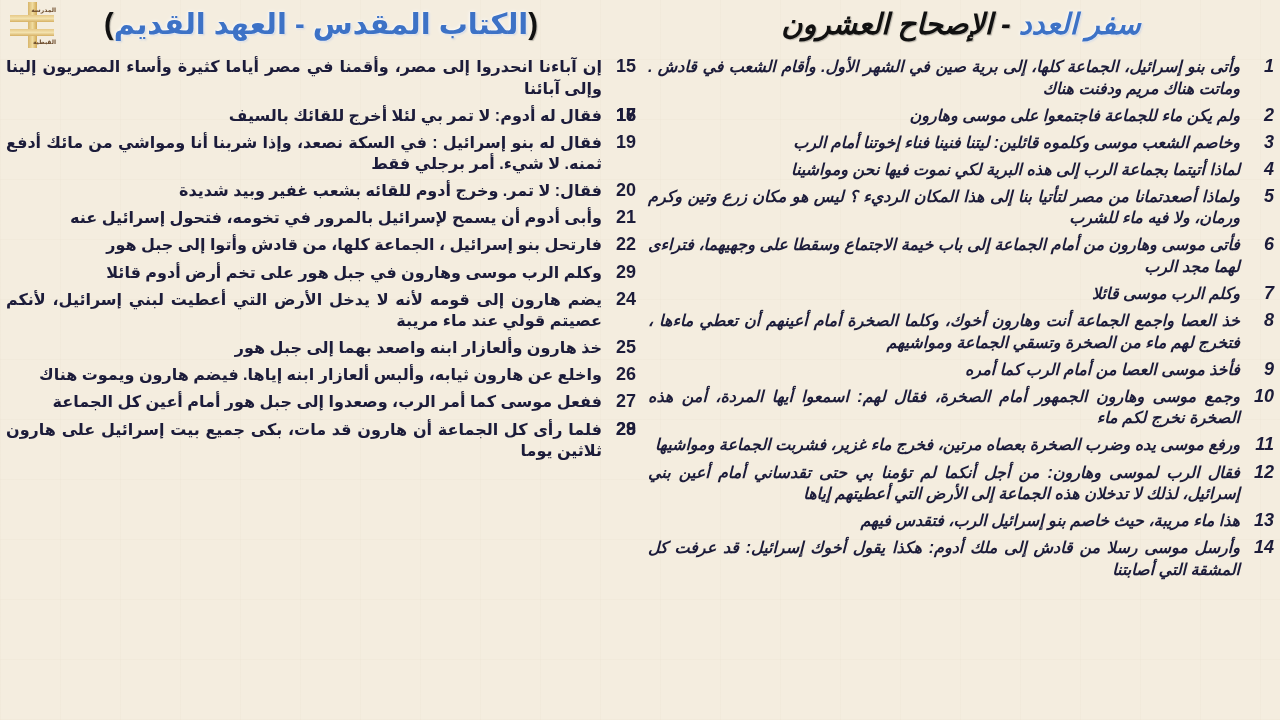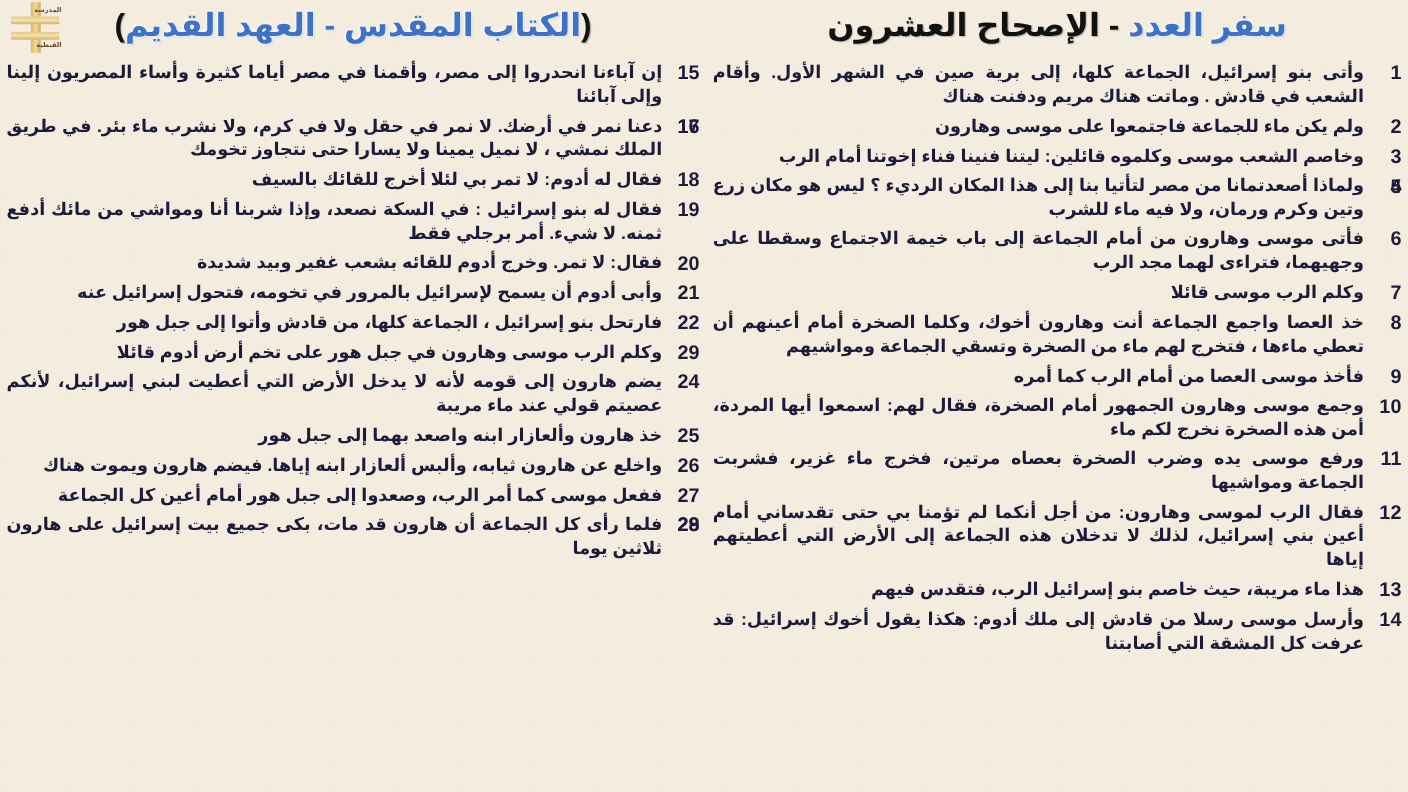--- a/index.html
+++ b/index.html
@@ -10,21 +10,21 @@
       repeating-linear-gradient(0deg, rgba(200,185,160,0.06) 0 1px, transparent 1px 60px),
       repeating-linear-gradient(90deg, rgba(200,185,160,0.06) 0 1px, transparent 1px 60px);
     font-family: "Liberation Sans", "DejaVu Sans", sans-serif;
     color:#1c1c3a;
     position:relative;
   }
   .col {
     position:absolute; top:0; height:512px;
     direction:rtl;
   }
-  .col.right { left:648px; width:626px; }
+  .col.right { left:648px; width:626px;font-style:italic; }
   .col.left  { left:6px;   width:630px; }
 
   .title {
     text-align:center;
     font-weight:bold;
     font-size:29px;
     line-height:36px;
     margin-top:6px;
     height:50px;
     color:#1a1a1a;
@@ -91,42 +91,42 @@
 </div>
 
 <div class="col right">
   <div class="title">
     <span class="blue">سفر العدد</span><span class="dark"> - </span><span class="dark">الإصحاح العشرون</span>
   </div>
   <ul class="verses" id="verses-right">
       <li class="verse"><span class="num">1</span><span class="txt">وأتى بنو إسرائيل، الجماعة كلها، إلى برية صين في الشهر الأول. وأقام الشعب في قادش . وماتت هناك مريم ودفنت هناك</span></li>
       <li class="verse"><span class="num">2</span><span class="txt">ولم يكن ماء للجماعة فاجتمعوا على موسى وهارون</span></li>
       <li class="verse"><span class="num">3</span><span class="txt">وخاصم الشعب موسى وكلموه قائلين: ليتنا فنينا فناء إخوتنا أمام الرب</span></li>
-      <li class="verse"><span class="num">4</span></li>
+      <li class="verse"><span class="num">4</span><span class="txt">لماذا أتيتما بجماعة الرب إلى هذه البرية لكي نموت فيها نحن ومواشينا</span></li>
       <li class="verse"><span class="num">5</span><span class="txt">ولماذا أصعدتمانا من مصر لتأتيا بنا إلى هذا المكان الرديء ؟ ليس هو مكان زرع وتين وكرم ورمان، ولا فيه ماء للشرب</span></li>
       <li class="verse"><span class="num">6</span><span class="txt">فأتى موسى وهارون من أمام الجماعة إلى باب خيمة الاجتماع وسقطا على وجهيهما، فتراءى لهما مجد الرب</span></li>
       <li class="verse"><span class="num">7</span><span class="txt">وكلم الرب موسى قائلا</span></li>
       <li class="verse"><span class="num">8</span><span class="txt">خذ العصا واجمع الجماعة أنت وهارون أخوك، وكلما الصخرة أمام أعينهم أن تعطي ماءها ، فتخرج لهم ماء من الصخرة وتسقي الجماعة ومواشيهم</span></li>
       <li class="verse"><span class="num">9</span><span class="txt">فأخذ موسى العصا من أمام الرب كما أمره</span></li>
       <li class="verse"><span class="num">10</span><span class="txt">وجمع موسى وهارون الجمهور أمام الصخرة، فقال لهم: اسمعوا أيها المردة، أمن هذه الصخرة نخرج لكم ماء</span></li>
       <li class="verse"><span class="num">11</span><span class="txt">ورفع موسى يده وضرب الصخرة بعصاه مرتين، فخرج ماء غزير، فشربت الجماعة ومواشيها</span></li>
       <li class="verse"><span class="num">12</span><span class="txt">فقال الرب لموسى وهارون: من أجل أنكما لم تؤمنا بي حتى تقدساني أمام أعين بني إسرائيل، لذلك لا تدخلان هذه الجماعة إلى الأرض التي أعطيتهم إياها</span></li>
       <li class="verse"><span class="num">13</span><span class="txt">هذا ماء مريبة، حيث خاصم بنو إسرائيل الرب، فتقدس فيهم</span></li>
       <li class="verse"><span class="num">14</span><span class="txt">وأرسل موسى رسلا من قادش إلى ملك أدوم: هكذا يقول أخوك إسرائيل: قد عرفت كل المشقة التي أصابتنا</span></li>
     </ul>
 </div>
 
 <div class="col left">
   <div class="title">
     <span class="dark">(</span><span class="blue">الكتاب المقدس - العهد القديم</span><span class="dark">)</span>
   </div>
   <ul class="verses" id="verses-left">
       <li class="verse"><span class="num">15</span><span class="txt">إن آباءنا انحدروا إلى مصر، وأقمنا في مصر أياما كثيرة وأساء المصريون إلينا وإلى آبائنا</span></li>
       <li class="verse"><span class="num">16</span></li>
-      <li class="verse"><span class="num">17</span><span class="txt">دعنا نمر في أرضك. لا نمر في حقل ولا في كرم، ولا نشرب ماء بئر. في طريق الملك نمشي ، لا نميل يمينا ولا يسارا حتى نتجاوز تخومك</span></li>
+      <li class="verse"><span class="num">17</span></li>
       <li class="verse"><span class="num">18</span><span class="txt">فقال له أدوم: لا تمر بي لئلا أخرج للقائك بالسيف</span></li>
       <li class="verse"><span class="num">19</span><span class="txt">فقال له بنو إسرائيل : في السكة نصعد، وإذا شربنا أنا ومواشي من مائك أدفع ثمنه. لا شيء. أمر برجلي فقط</span></li>
       <li class="verse"><span class="num">20</span><span class="txt">فقال: لا تمر. وخرج أدوم للقائه بشعب غفير وبيد شديدة</span></li>
       <li class="verse"><span class="num">21</span><span class="txt">وأبى أدوم أن يسمح لإسرائيل بالمرور في تخومه، فتحول إسرائيل عنه</span></li>
       <li class="verse"><span class="num">22</span><span class="txt">فارتحل بنو إسرائيل ، الجماعة كلها، من قادش وأتوا إلى جبل هور</span></li>
       <li class="verse"><span class="num">29</span><span class="txt">وكلم الرب موسى وهارون في جبل هور على تخم أرض أدوم قائلا</span></li>
       <li class="verse"><span class="num">24</span><span class="txt">يضم هارون إلى قومه لأنه لا يدخل الأرض التي أعطيت لبني إسرائيل، لأنكم عصيتم قولي عند ماء مريبة</span></li>
       <li class="verse"><span class="num">25</span><span class="txt">خذ هارون وألعازار ابنه واصعد بهما إلى جبل هور</span></li>
       <li class="verse"><span class="num">26</span><span class="txt">واخلع عن هارون ثيابه، وألبس ألعازار ابنه إياها. فيضم هارون ويموت هناك</span></li>
       <li class="verse"><span class="num">27</span><span class="txt">ففعل موسى كما أمر الرب، وصعدوا إلى جبل هور أمام أعين كل الجماعة</span></li>

